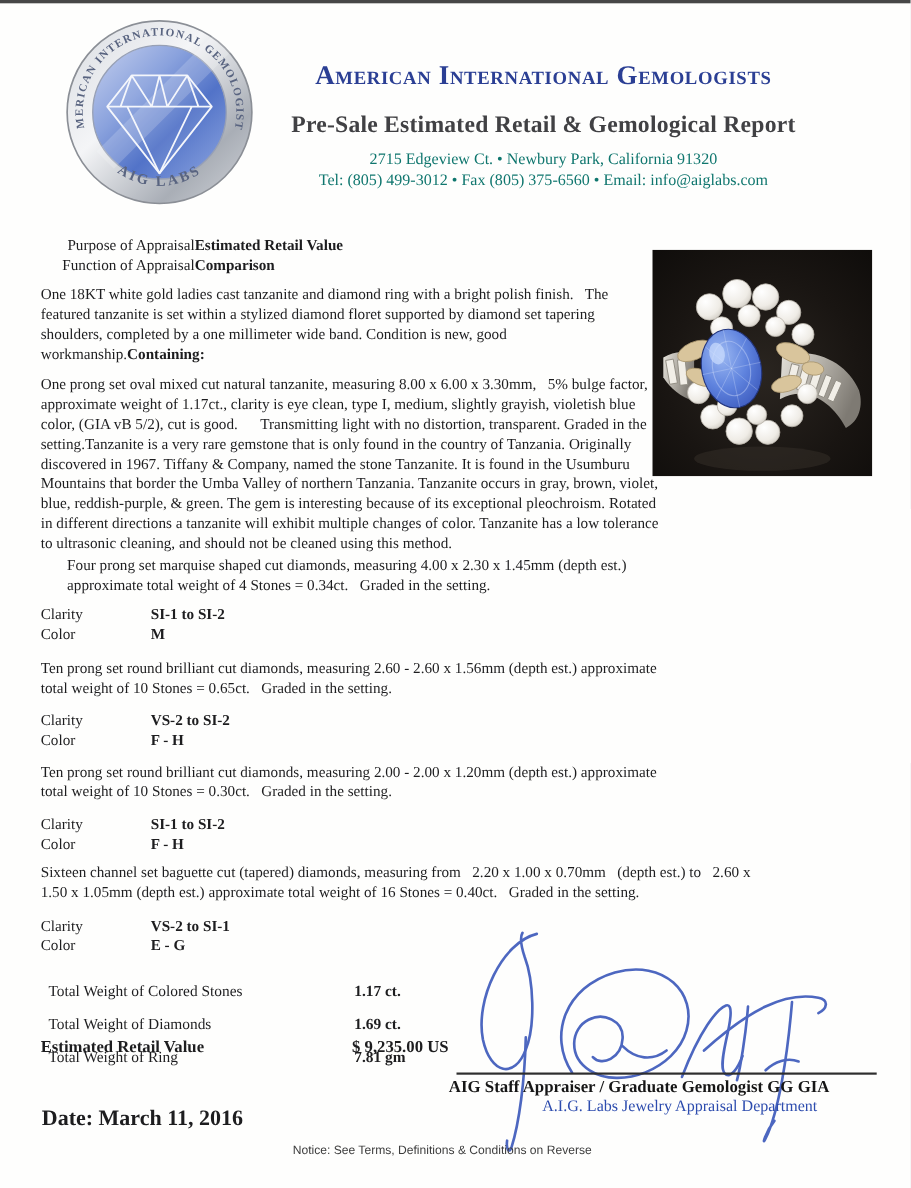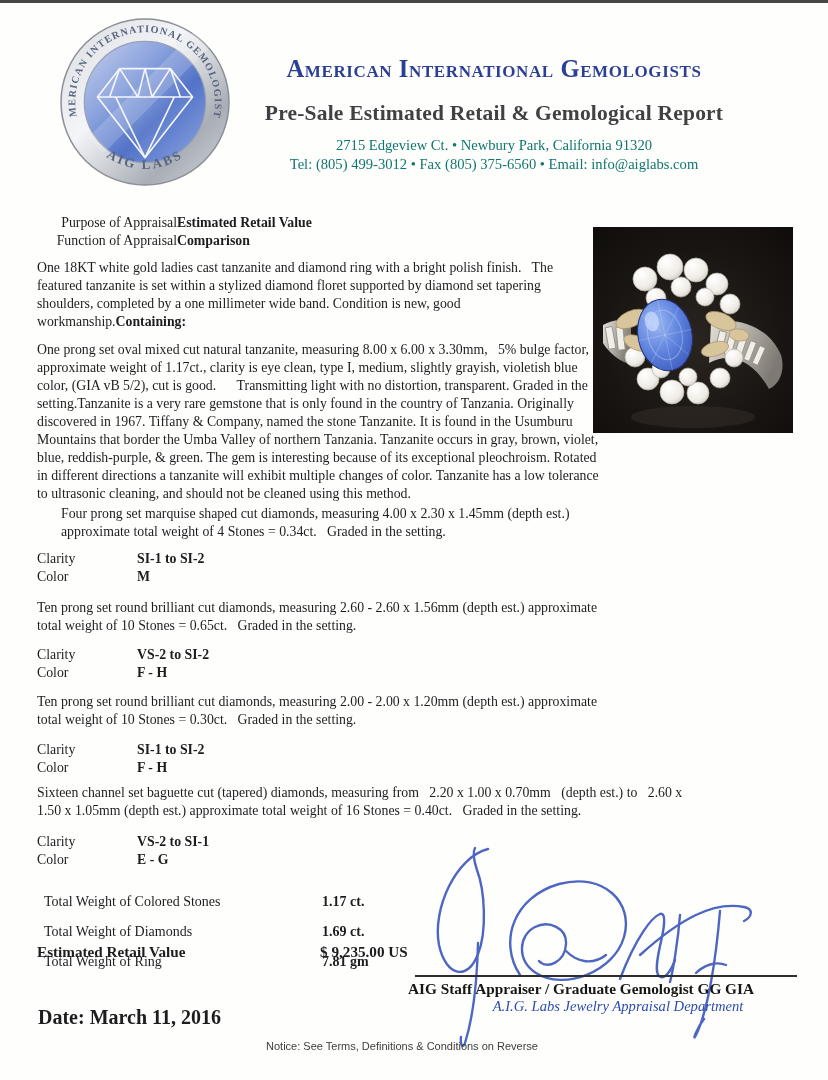--- a/index.html
+++ b/index.html
@@ -34,21 +34,21 @@
   .erv-row{display:flex;font-size:15.2px;line-height:19px;font-weight:bold;}
   .erv-row .lbl{width:283px;flex:none;}
   
   .ring-photo{position:absolute;left:593px;top:227px;width:200px;height:206px;}
   
   .sig-svg{position:absolute;left:408px;top:823px;width:420px;height:272px;pointer-events:none;}
   .sig-line{position:absolute;left:415px;top:975px;width:382px;height:0;border-top:2px solid #2e2e2e;}
   .appraiser-title{position:absolute;left:408px;top:980px;width:420px;text-align:left;
     font-size:15.3px;font-weight:bold;color:#161616;}
   .appraiser-dept{position:absolute;left:408px;top:998px;width:420px;text-align:center;
-    font-size:14.6px;font-style:italic;color:#2d4cae;}
+    font-size:14.6px;color:#2d4cae;}
   .date-line{position:absolute;left:38px;top:1006px;font-size:20px;font-weight:bold;}
   .notice-line{position:absolute;left:0;top:1040px;width:804px;text-align:center;
     font-family:"Liberation Sans","DejaVu Sans",sans-serif;font-size:11px;color:#3d3d3d;}
 </style>
 </head>
 <body>
 
 <div class="page">
   <div class="scan-topline"></div>
 

